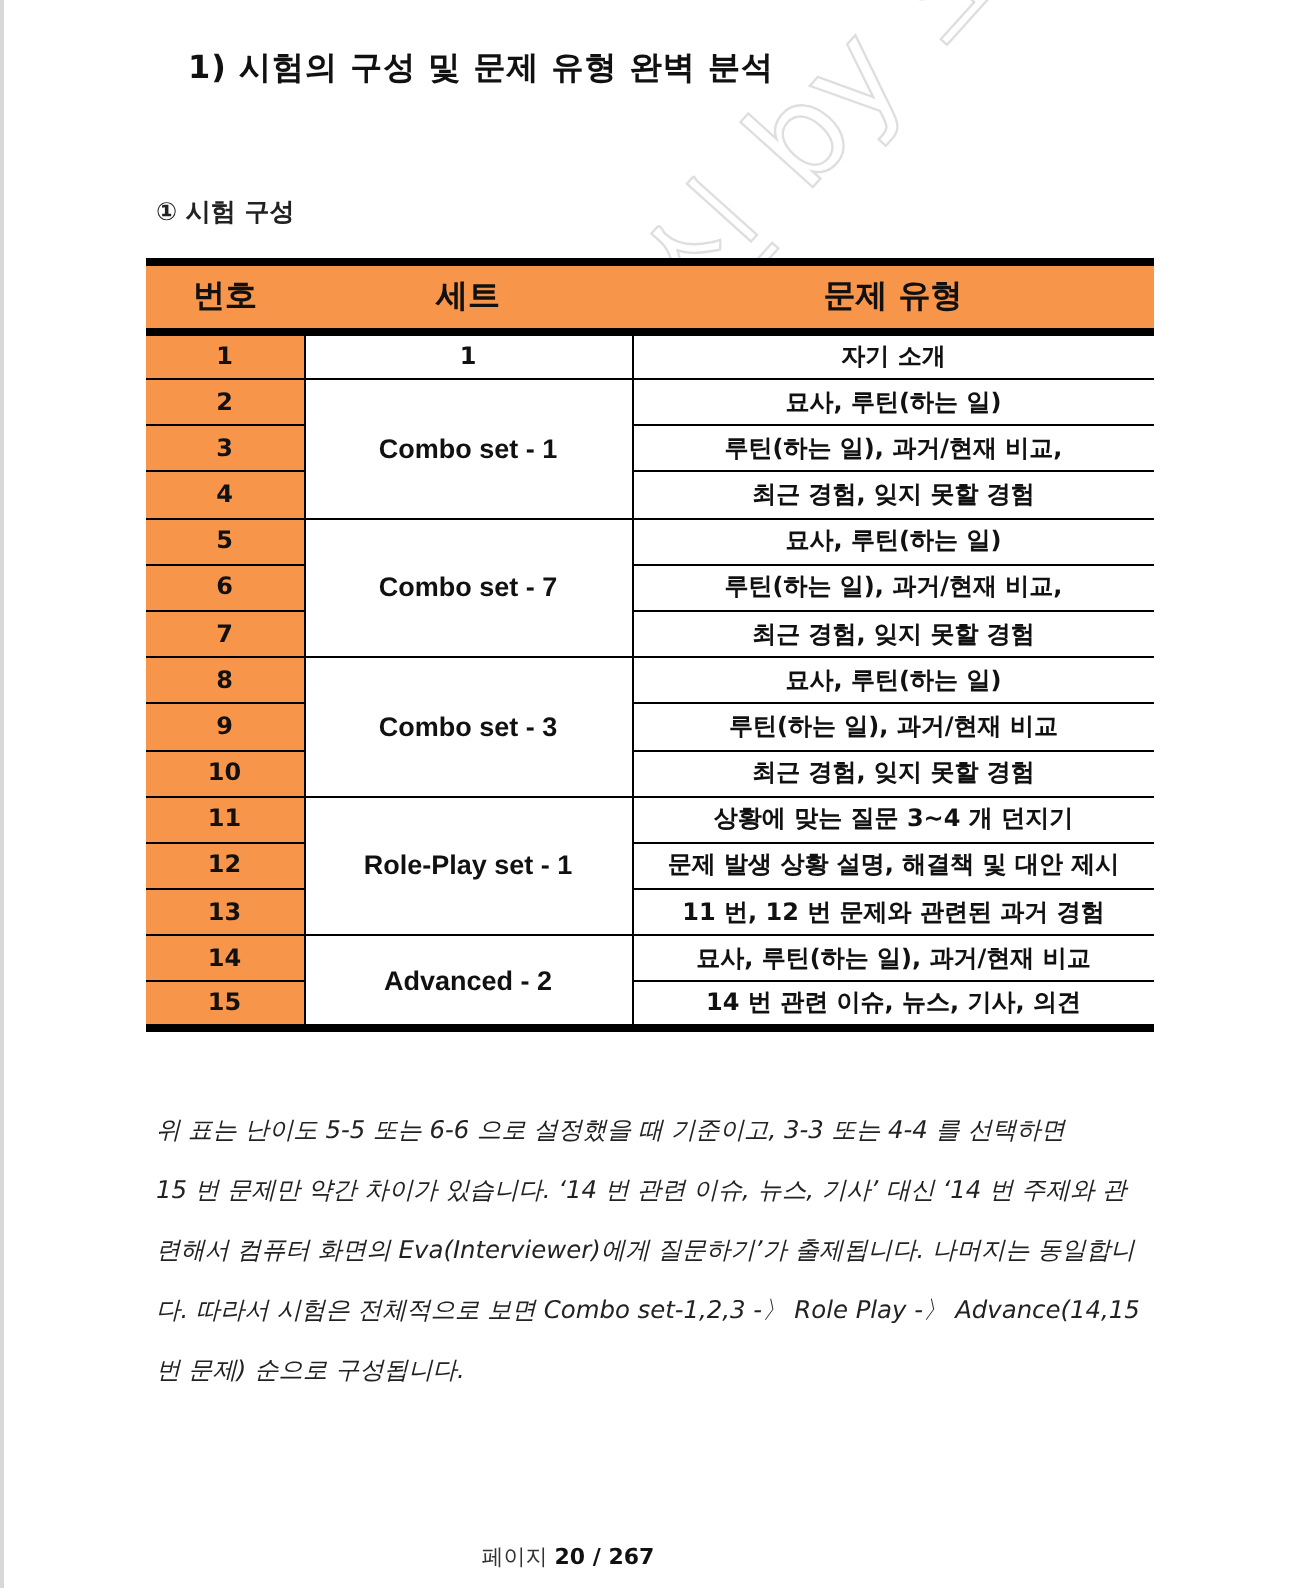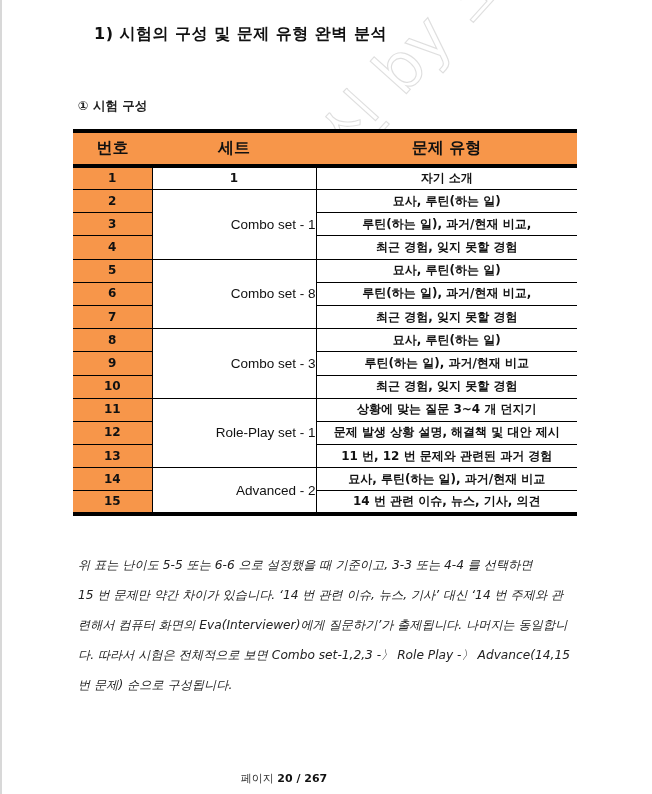--- a/index.html
+++ b/index.html
@@ -6,21 +6,21 @@
     html, body { width: 652px; height: 794px; background: #ffffff; overflow: hidden; }
     body { position: relative; font-family: "DejaVu Sans", "Liberation Sans", sans-serif; color: #111; }
     .page-edge { position: absolute; left: 0; top: 0; width: 2px; height: 794px; background: #d8d8d8; }
     .heading { position: absolute; left: 94px; top: 24px; font-size: 16px; font-weight: bold; color: #111; letter-spacing: 0.5px; }
     .subheading { position: absolute; left: 78px; top: 98px; font-size: 12.5px; font-weight: bold; color: #222; }
     .exam-table { position: absolute; left: 73px; top: 129px; width: 504px; border-collapse: collapse; table-layout: fixed; font-size: 12px; font-weight: bold; }
     .exam-table th { background: #f7964a; height: 35px; font-weight: bold; font-size: 16px; text-align: center; border-top: 4px solid #000; border-bottom: 4px solid #000; color: #111; }
     .exam-table td { height: 23.2px; text-align: center; border: 1px solid #000; background: #fff; padding: 0; line-height: 21px; }
     .exam-table td.num { background: #f7964a; border-left: none; }
     .exam-table td.q { border-right: none; }
-    .exam-table td.set { font-weight: normal; font-family: "Liberation Sans", sans-serif; font-size: 13.5px; color: #111; text-align: right; }
+    .exam-table td.set { font-weight: bold; font-family: "Liberation Sans", sans-serif; font-size: 13.5px; color: #111; }
     .exam-table tr.last td { border-bottom: 4px solid #000; }
     .exam-table tr.first td { border-top: none; }
     .paragraph { position: absolute; left: 78px; top: 550px; width: 500px; font-size: 12.2px; line-height: 30px; color: #222; text-align: justify; }
     .paragraph .line { display: block; white-space: nowrap; font-style: italic; }
     .footer { position: absolute; left: 0; width: 568px; top: 771px; text-align: center; font-size: 11px; color: #333; }
     .footer .pg { font-weight: bold; color: #111; }
     .watermark { position: absolute; left: 70px; top: 370px; font-size: 64px; color: rgba(0,0,0,0.06); transform: rotate(-48deg); transform-origin: left top; white-space: nowrap; pointer-events: none; font-family: "DejaVu Sans", sans-serif; -webkit-text-stroke: 1.2px rgba(0,0,0,0.13); color: transparent; }
   </style>
 </head>
 <body>
@@ -60,21 +60,21 @@
     <tr>
       <td class="num">3</td>
       <td class="q">루틴(하는 일), 과거/현재 비교,</td>
     </tr>
     <tr>
       <td class="num">4</td>
       <td class="q">최근 경험, 잊지 못할 경험</td>
     </tr>
     <tr>
       <td class="num">5</td>
-      <td class="set" rowspan="3">Combo set - 8</td>
+      <td class="set" rowspan="3">Combo set - 7</td>
       <td class="q">묘사, 루틴(하는 일)</td>
     </tr>
     <tr>
       <td class="num">6</td>
       <td class="q">루틴(하는 일), 과거/현재 비교,</td>
     </tr>
     <tr>
       <td class="num">7</td>
       <td class="q">최근 경험, 잊지 못할 경험</td>
     </tr>

